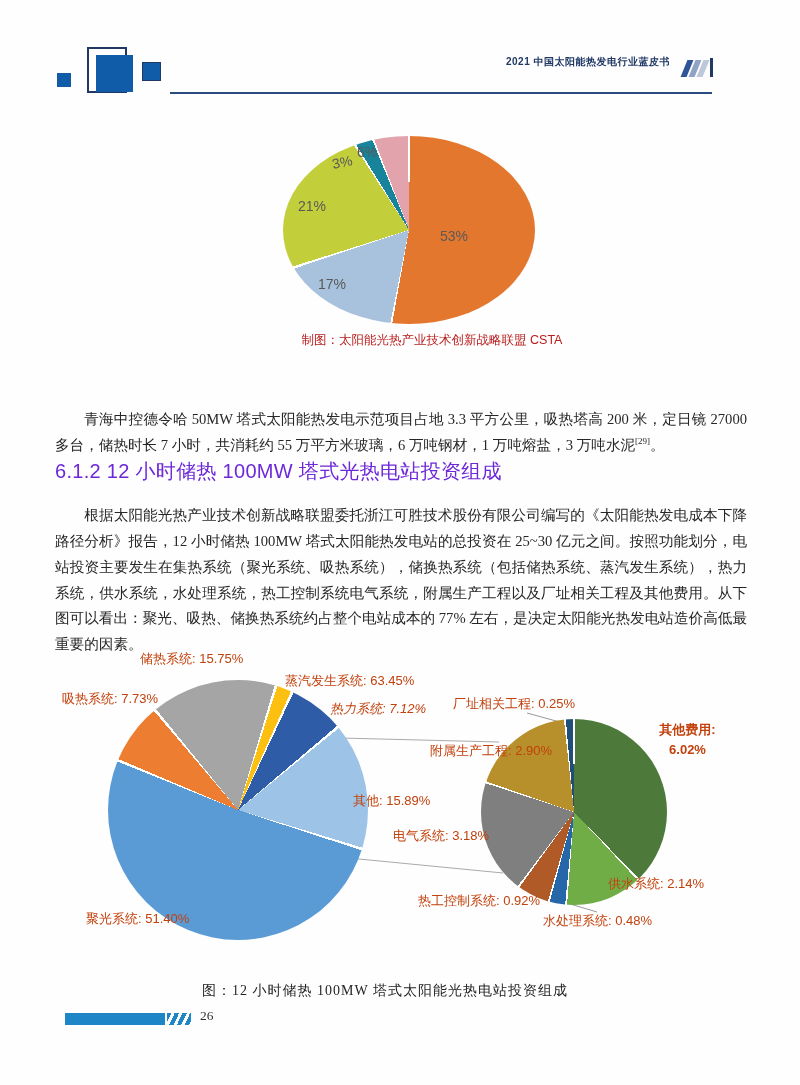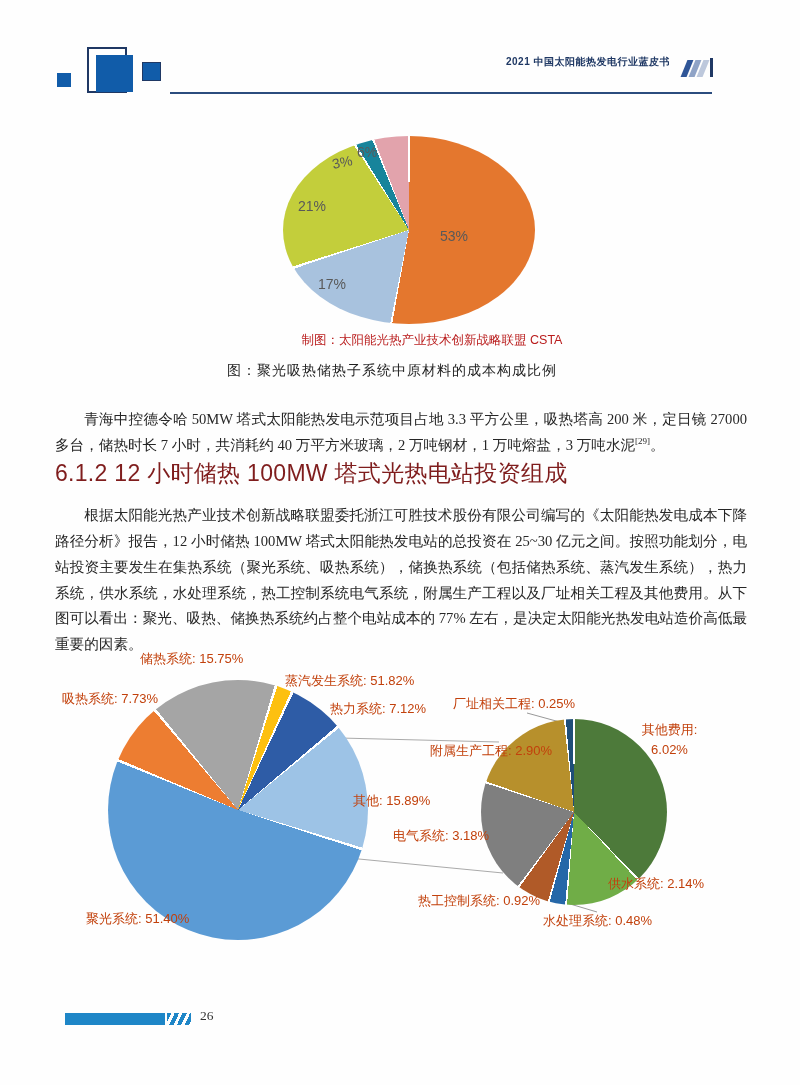--- a/index.html
+++ b/index.html
@@ -21,21 +21,21 @@
   .pie1{left:283px;top:136px;width:252px;height:188px;}
   .pie-lab{position:absolute;font-size:14px;color:#595959;white-space:nowrap;}
   
   .src-cap{position:absolute;font-size:12.5px;color:#b91c1c;text-align:center;white-space:nowrap;margin-left:32px;}
   .fig-cap{position:absolute;font-family:"Liberation Serif",serif;font-size:14px;color:#1f1f1f;
            text-align:center;letter-spacing:1px;white-space:nowrap;}
   
   .para{position:absolute;left:55px;width:692px;font-family:"Liberation Serif",serif;
         font-size:14.6px;line-height:1.78;text-align:justify;text-indent:2em;color:#262626;}
   .para sup{font-size:9px;}
-  .sec-head{position:absolute;left:55px;top:458px;font-size:23px;font-weight:500;color:#7f1d1d;letter-spacing:.3px;}
+  .sec-head{position:absolute;left:55px;top:458px;font-size:20px;font-weight:500;color:#6d28d9;letter-spacing:.3px;}
   
   .chart2{position:absolute;left:40px;top:645px;width:720px;height:300px;}
   .chart2 svg{position:absolute;left:0;top:0;}
   .pie2l{left:68px;top:35px;width:260px;height:260px;}
   .pie2r{left:441px;top:74px;width:186px;height:186px;}
   .c2lab{position:absolute;font-size:13px;color:#c2410c;white-space:nowrap;}
   .c2lab.center{text-align:center;white-space:normal;line-height:1.55;}
   
   .ft-bar{position:absolute;left:65px;top:1013px;width:100px;height:12px;background:#1e86c7;}
   .ft-stripes{position:absolute;left:167px;top:1013px;width:24px;height:12px;
@@ -65,53 +65,53 @@
 
   <div class="pie pie1" style="background: conic-gradient(rgb(255, 255, 255) 0deg, rgb(255, 255, 255) 0.6deg, rgb(228, 119, 46) 0.6deg, rgb(228, 119, 46) 190.2deg, rgb(255, 255, 255) 190.2deg, rgb(255, 255, 255) 191.4deg, rgb(168, 194, 222) 191.4deg, rgb(168, 194, 222) 251.4deg, rgb(255, 255, 255) 251.4deg, rgb(255, 255, 255) 252.6deg, rgb(195, 206, 59) 252.6deg, rgb(195, 206, 59) 327deg, rgb(255, 255, 255) 327deg, rgb(255, 255, 255) 328.2deg, rgb(23, 132, 155) 328.2deg, rgb(23, 132, 155) 337.8deg, rgb(255, 255, 255) 337.8deg, rgb(255, 255, 255) 339deg, rgb(226, 163, 172) 339deg, rgb(226, 163, 172) 359.4deg, rgb(255, 255, 255) 359.4deg, rgb(255, 255, 255) 360deg);">
     <span class="pie-lab" style="left:157px;top:92px;">53%</span>
     <span class="pie-lab" style="left:35px;top:140px;">17%</span>
     <span class="pie-lab" style="left:15px;top:62px;">21%</span>
     <span class="pie-lab" style="left:49px;top:18px;transform:rotate(-12deg);">3%</span>
     <span class="pie-lab" style="left:74px;top:8px;">6%</span>
   </div>
 
   <div class="src-cap" style="left:0;top:332px;width:800px;">制图：太阳能光热产业技术创新战略联盟 CSTA</div>
-  <div class="fig-cap" style="left:0;top:362px;width:784px;">图：聚光吸热储热子系统中原材料的成本构成比例</div>
 
-  <p class="para" style="top:392px;"><span>青海中控德令哈 50MW 塔式太阳能热发电示范项目占地 3.3 平方公里，吸热塔高 200 米，定日镜 27000 多台，储热时长 7 小时，共消耗约 40 万平方米玻璃，2 万吨钢材，1 万吨熔盐，3 万吨水泥</span><sup>[29]</sup><span>。</span></p>
+  <p class="para" style="top:392px;"><span>青海中控德令哈 50MW 塔式太阳能热发电示范项目占地 3.3 平方公里，吸热塔高 200 米，定日镜 27000 多台，储热时长 7 小时，共消耗约 55 万平方米玻璃，6 万吨钢材，1 万吨熔盐，3 万吨水泥</span><sup>[29]</sup><span>。</span></p>
 
   <div class="sec-head">6.1.2 12 小时储热 100MW 塔式光热电站投资组成</div>
 
   <p class="para" style="top:488px;">根据太阳能光热产业技术创新战略联盟委托浙江可胜技术股份有限公司编写的《太阳能热发电成本下降路径分析》报告，12 小时储热 100MW 塔式太阳能热发电站的总投资在 25~30 亿元之间。按照功能划分，电站投资主要发生在集热系统（聚光系统、吸热系统），储换热系统（包括储热系统、蒸汽发生系统），热力系统，供水系统，水处理系统，热工控制系统电气系统，附属生产工程以及厂址相关工程及其他费用。从下图可以看出：聚光、吸热、储换热系统约占整个电站成本的 77% 左右，是决定太阳能光热发电站造价高低最重要的因素。</p>
 
   <div class="chart2">
     <svg width="720" height="300">
       <line x1="300" y1="93" x2="459" y2="97" stroke="#aaaaaa" stroke-width="1"></line>
       <line x1="288" y1="211" x2="463" y2="228" stroke="#aaaaaa" stroke-width="1"></line>
       <line x1="487" y1="68" x2="527" y2="79" stroke="#999999" stroke-width="1"></line>
       <line x1="527" y1="253" x2="497" y2="243" stroke="#999999" stroke-width="1"></line>
       <line x1="557" y1="267" x2="520" y2="256" stroke="#999999" stroke-width="1"></line>
     </svg>
 
     <div class="pie pie2l" style="background: conic-gradient(from -39.7deg, rgb(255, 255, 255) 0deg, rgb(255, 255, 255) 0.6deg, rgb(165, 165, 165) 0.6deg, rgb(165, 165, 165) 56.09deg, rgb(255, 255, 255) 56.09deg, rgb(255, 255, 255) 57.29deg, rgb(253, 192, 16) 57.29deg, rgb(253, 192, 16) 63.76deg, rgb(255, 255, 255) 63.76deg, rgb(255, 255, 255) 64.96deg, rgb(46, 92, 166) 64.96deg, rgb(46, 92, 166) 89.38deg, rgb(255, 255, 255) 89.38deg, rgb(255, 255, 255) 90.58deg, rgb(157, 195, 230) 90.58deg, rgb(157, 195, 230) 146.57deg, rgb(255, 255, 255) 146.57deg, rgb(255, 255, 255) 147.77deg, rgb(91, 155, 213) 147.77deg, rgb(91, 155, 213) 331.58deg, rgb(255, 255, 255) 331.58deg, rgb(255, 255, 255) 332.78deg, rgb(237, 125, 49) 332.78deg, rgb(237, 125, 49) 359.4deg, rgb(255, 255, 255) 359.4deg, rgb(255, 255, 255) 360deg);"></div>
     <div class="pie pie2r" style="background: conic-gradient(rgb(255, 255, 255) 0deg, rgb(255, 255, 255) 0.6deg, rgb(77, 122, 58) 0.6deg, rgb(77, 122, 58) 135.79deg, rgb(255, 255, 255) 135.79deg, rgb(255, 255, 255) 136.99deg, rgb(112, 173, 71) 136.99deg, rgb(112, 173, 71) 184.27deg, rgb(255, 255, 255) 184.27deg, rgb(255, 255, 255) 185.47deg, rgb(37, 103, 168) 185.47deg, rgb(37, 103, 168) 195.15deg, rgb(255, 255, 255) 195.15deg, rgb(255, 255, 255) 196.35deg, rgb(176, 90, 40) 196.35deg, rgb(176, 90, 40) 215.99deg, rgb(255, 255, 255) 215.99deg, rgb(255, 255, 255) 217.19deg, rgb(127, 127, 127) 217.19deg, rgb(127, 127, 127) 288.03deg, rgb(255, 255, 255) 288.03deg, rgb(255, 255, 255) 289.23deg, rgb(183, 144, 44) 289.23deg, rgb(183, 144, 44) 353.74deg, rgb(255, 255, 255) 353.74deg, rgb(255, 255, 255) 354.94deg, rgb(31, 78, 121) 354.94deg, rgb(31, 78, 121) 359.4deg, rgb(255, 255, 255) 359.4deg, rgb(255, 255, 255) 360deg);"></div>
 
     <span class="c2lab" style="left:22px;top:45px;">吸热系统: 7.73%</span>
     <span class="c2lab" style="left:100px;top:5px;">储热系统: 15.75%</span>
-    <span class="c2lab" style="left:245px;top:27px;">蒸汽发生系统: 51.82%</span>
-    <span class="c2lab" style="left:290px;top:55px;">热力系统: 7.12%</span>
+    <span class="c2lab" style="left:245px;top:27px;">蒸汽发生系统: 63.45%</span>
+    <span class="c2lab" style="left:290px;top:55px;font-style:italic;">热力系统: 7.12%</span>
     <span class="c2lab" style="left:413px;top:50px;">厂址相关工程: 0.25%</span>
-    <span class="c2lab center" style="left:582px;top:75px;width:95px;"><span>其他费用:</span><br><span>6.02%</span></span>
+    <span class="c2lab center" style="left:600px;top:75px;width:95px;font-weight:bold;"><span>其他费用:</span><br><span>6.02%</span></span>
     <span class="c2lab" style="left:345px;top:97px;margin-left:45px;">附属生产工程: 2.90%</span>
     <span class="c2lab" style="left:313px;top:147px;">其他: 15.89%</span>
     <span class="c2lab" style="left:353px;top:182px;">电气系统: 3.18%</span>
     <span class="c2lab" style="left:568px;top:230px;">供水系统: 2.14%</span>
     <span class="c2lab" style="left:378px;top:247px;">热工控制系统: 0.92%</span>
     <span class="c2lab" style="left:503px;top:267px;">水处理系统: 0.48%</span>
     <span class="c2lab" style="left:46px;top:265px;">聚光系统: 51.40%</span>
   </div>
 
+  <div class="fig-cap" style="left:0;top:982px;width:770px;">图：12 小时储热 100MW 塔式太阳能光热电站投资组成</div>
 
   <div class="ft-bar"></div>
   <div class="ft-stripes"></div>
   <div class="ft-page">26</div>
 
 </div>
 
 </body></html>

